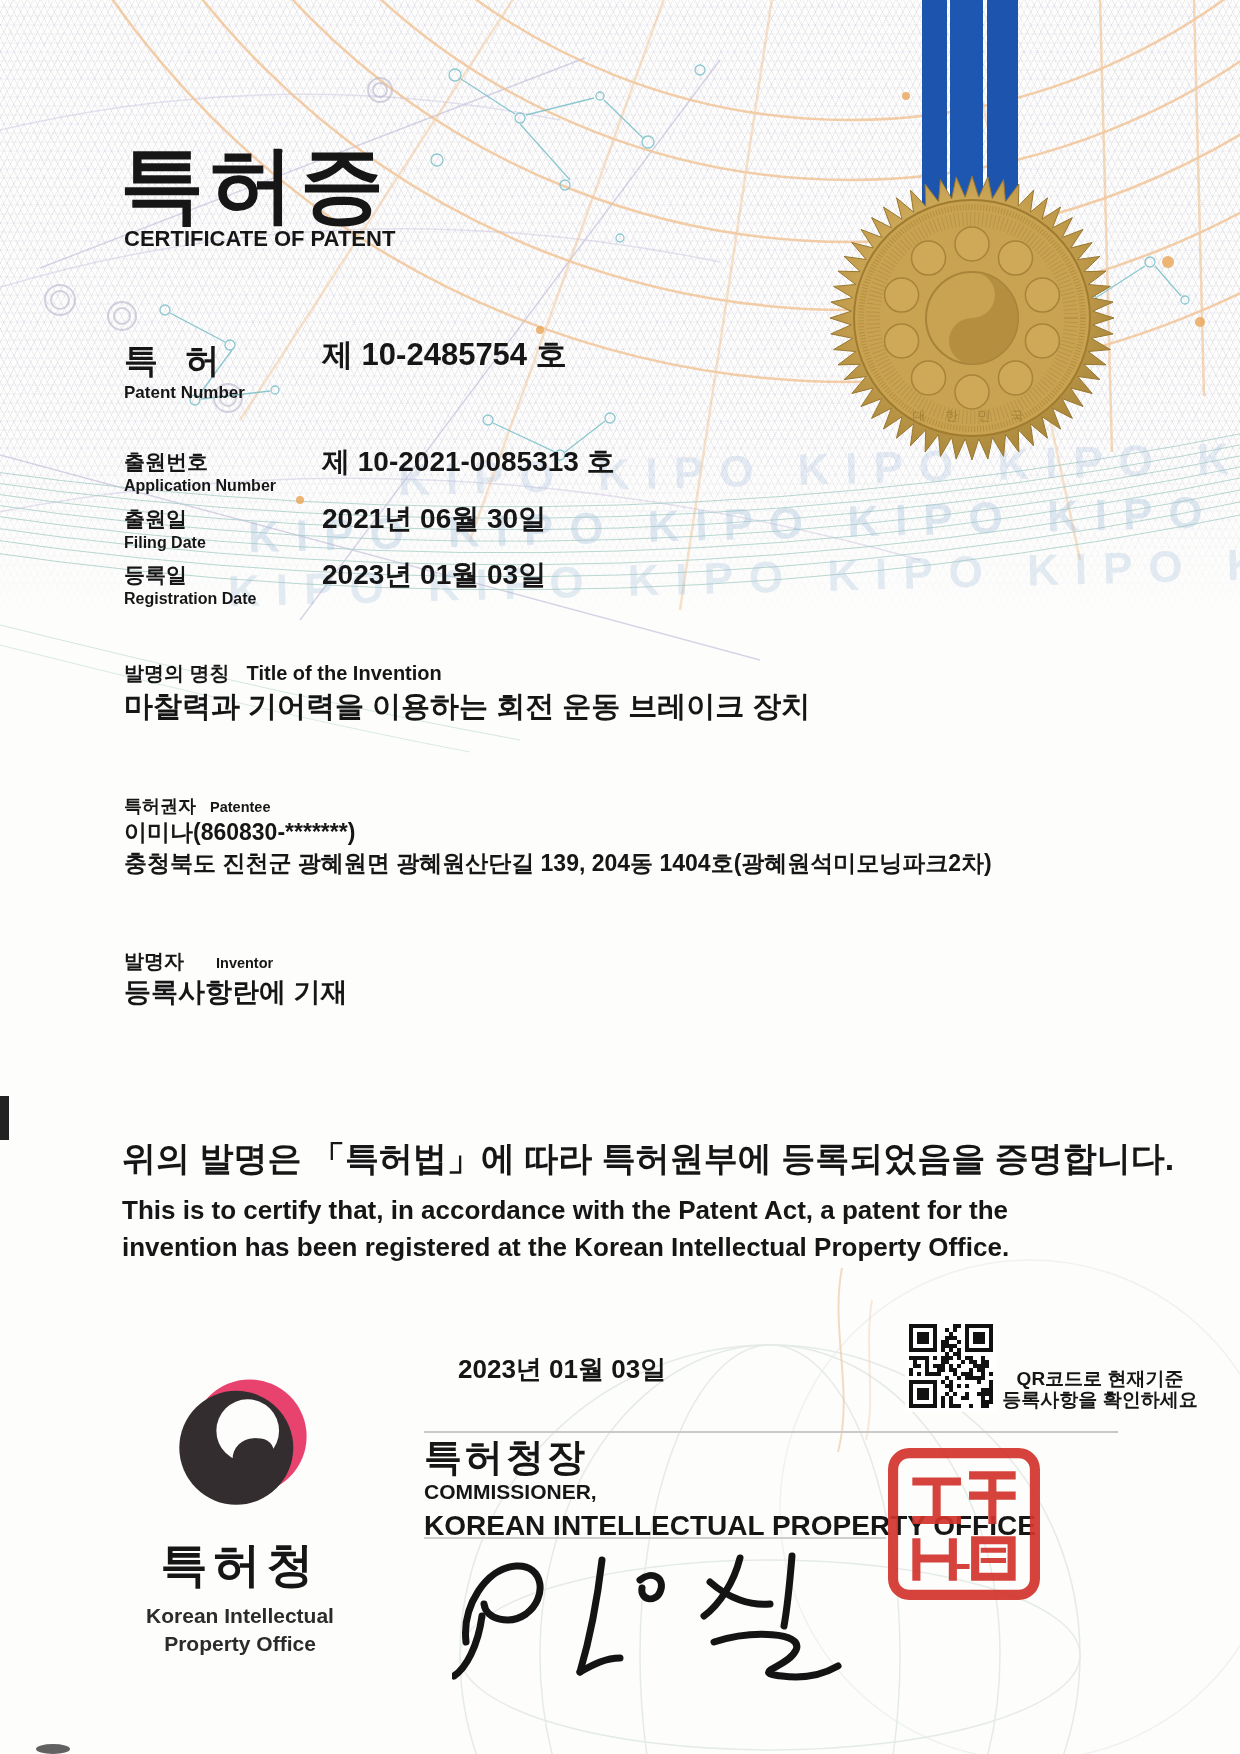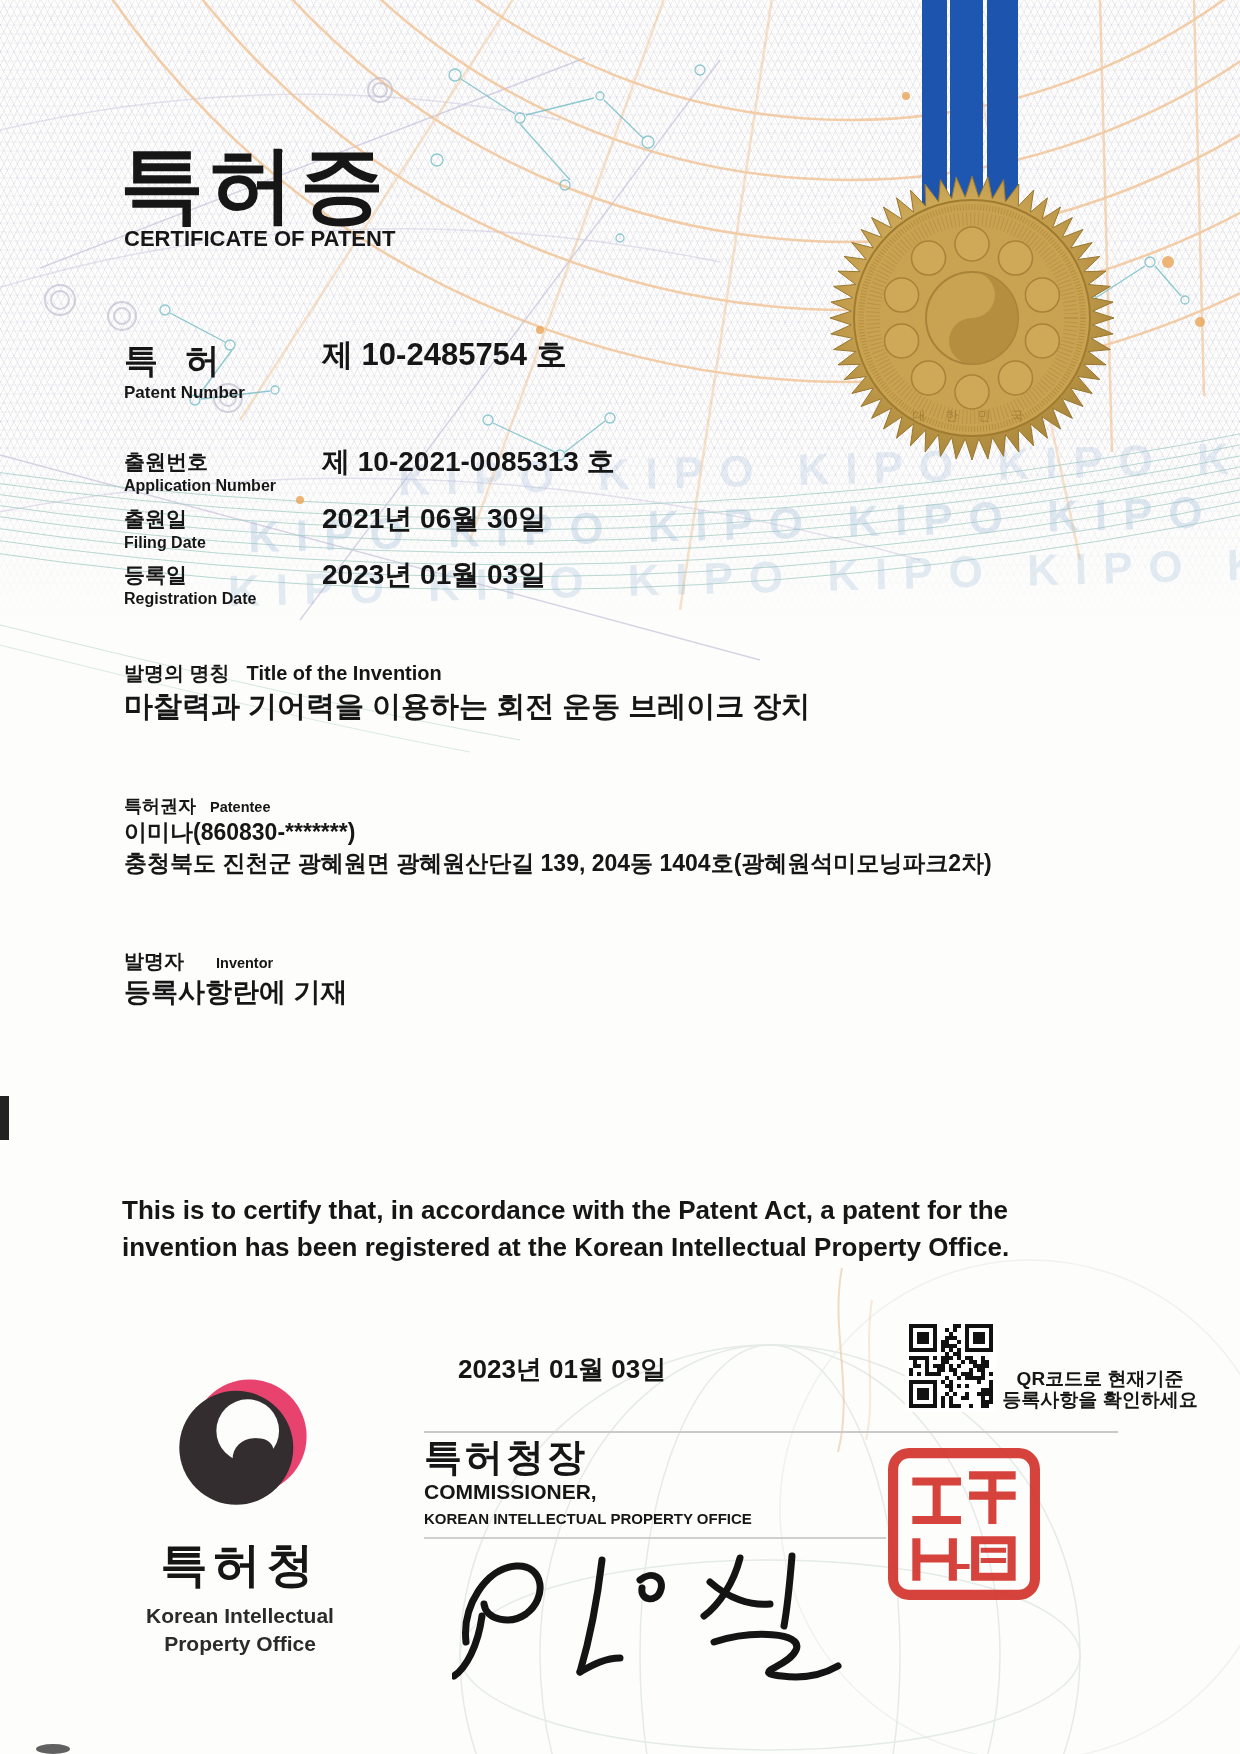--- a/index.html
+++ b/index.html
@@ -55,21 +55,21 @@
   .inv-val{left:124px;top:974px;font-size:27px;font-weight:800;}
   .stm-ko{left:122px;top:1136px;font-size:34px;font-weight:800;}
   .stm-en{left:122px;top:1192px;font-size:26px;font-weight:700;line-height:37px;white-space:normal;width:1010px;}
   .date{left:458px;top:1352px;font-size:26px;font-weight:600;}
   .qr{position:absolute;left:905px;top:1320px;width:92px;height:92px;z-index:5;background:#fff;}
   .qr-cap{left:1000px;top:1368px;width:200px;font-size:19px;font-weight:700;text-align:center;line-height:21px;white-space:normal;}
   .rule1{left:424px;top:1431px;width:694px;height:2px;background:#c9c9c9;z-index:4;}
   .rule2{left:424px;top:1537px;width:462px;height:1.5px;background:#cfcfcf;z-index:4;}
   .comm-ko{left:424px;top:1432px;font-size:38px;font-weight:800;letter-spacing:3px;}
   .comm-en1{left:424px;top:1480px;font-size:21px;font-weight:800;}
-  .comm-en2{left:424px;top:1510px;font-size:15px;font-weight:800;}
+  .comm-en2{left:424px;top:1510px;font-size:28px;font-weight:800;}
   .sig{position:absolute;left:452px;top:1546px;width:420px;height:140px;z-index:6;}
   .seal{position:absolute;left:888px;top:1447px;width:152px;height:154px;z-index:6;opacity:.92;}
   .logo{position:absolute;left:166px;top:1368px;width:152px;height:152px;z-index:5;}
   .office-ko{left:152px;top:1534px;width:176px;font-size:47px;font-weight:800;letter-spacing:6px;text-align:center;}
   .office-en{left:112px;top:1602px;width:256px;font-size:21px;font-weight:600;text-align:center;line-height:28px;color:#2b2b2b;white-space:normal;}
   .artifact1{left:0;top:1096px;width:9px;height:44px;background:#222;z-index:7;}
   .artifact2{left:36px;top:1744px;width:34px;height:10px;background:#3a3a3a;border-radius:50%;opacity:.8;z-index:7;}
 </style>
 </head>
 <body>
@@ -242,20 +242,21 @@
     <span class="sec-ko" style="font-size:18px;">특허권자</span><span class="sec-en" style="margin-left:14px;font-size:14.5px;">Patentee</span>
   </div>
   <div class="t pat-name">이미나(860830-*******)</div>
   <div class="t pat-addr">충청북도 진천군 광혜원면 광혜원산단길 139, 204동 1404호(광혜원석미모닝파크2차)</div>
 
   <div class="t" style="left:124px;top:948px;">
     <span class="sec-ko" style="font-size:20px;">발명자</span><span class="sec-en" style="margin-left:32px;font-size:14.5px;">Inventor</span>
   </div>
   <div class="t inv-val">등록사항란에 기재</div>
 
+  <div class="t stm-ko">위의 발명은 「특허법」에 따라 특허원부에 등록되었음을 증명합니다.</div>
   <div class="t stm-en">
     <span>This is to certify that, in accordance with the Patent Act, a patent for the</span><br>
     <span>invention has been registered at the Korean Intellectual Property Office.</span>
   </div>
 
   <div class="t date">2023년 01월 03일</div>
   <svg class="qr" viewBox="-4 -4 92 92">
     <g fill="#111">
       <rect x="0" y="0" width="28" height="28"></rect>
         <rect x="4" y="4" width="20" height="20" fill="#fff"></rect>

